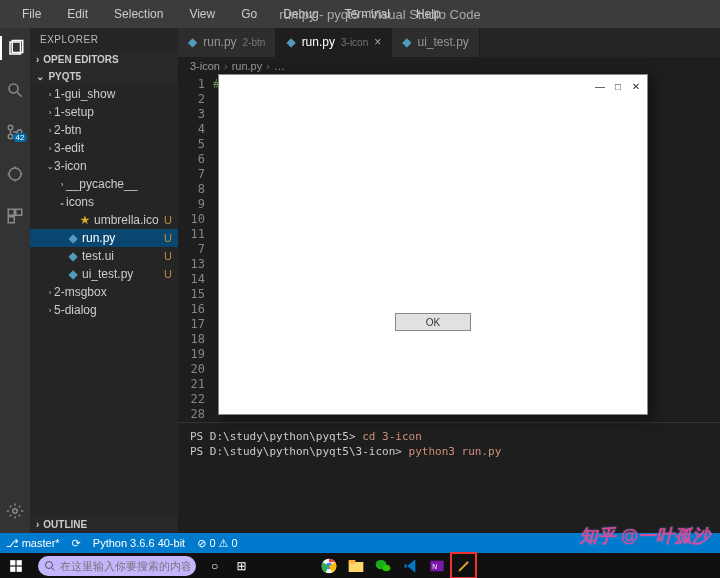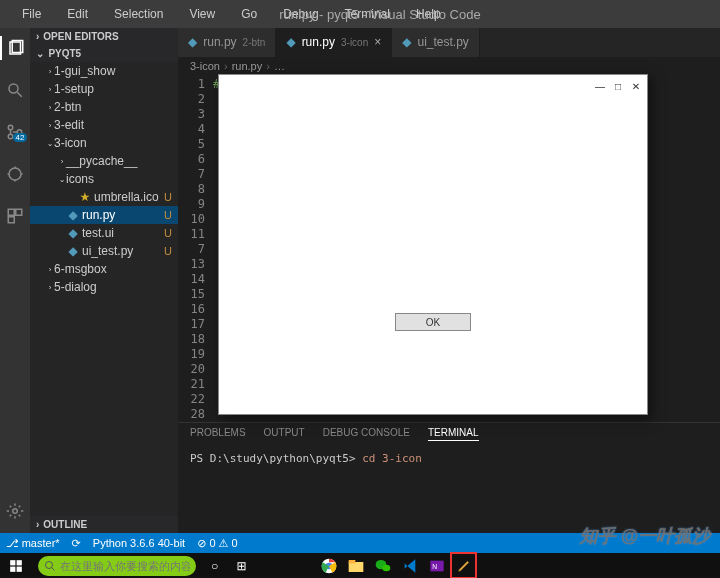--- a/index.html
+++ b/index.html
@@ -42,33 +42,33 @@
   .panel-tabs { display:flex; gap:18px; padding:4px 12px; font-size:10px; color:#888; }
   .panel-tabs .pt.active { color:#fff; border-bottom:1px solid #fff; padding-bottom:2px; }
   .panel-tabs .pt { cursor:pointer; }
   .terminal-body { padding:6px 12px; font-family:Consolas,monospace; font-size:11px; color:#ccc; line-height:15px; }
   .terminal-body .cmd { color:#ce9178; }
   .outline-sect { color:#ccc; font-size:10px; font-weight:bold; padding:3px 6px; background:#28282b; display:flex; align-items:center; gap:4px; cursor:pointer; }
   .statusbar { height:20px; background:#007acc; color:#fff; display:flex; align-items:center; font-size:11px; padding:0 6px; gap:12px; }
   .statusbar .sitem { display:flex; align-items:center; gap:3px; cursor:pointer; }
   .taskbar { height:25px; background:#101010; display:flex; align-items:center; gap:2px; padding-right:6px; }
   .win-btn { width:32px; height:25px; display:flex; justify-content:center; align-items:center; color:#fff; cursor:pointer; }
-  .search-wrap { display:flex; align-items:center; background:#84cc16; border-radius:12px; height:20px; margin:0 4px; padding:0 6px; }
+  .search-wrap { display:flex; align-items:center; background:#c4b5fd; border-radius:12px; height:20px; margin:0 4px; padding:0 6px; }
   .search-wrap svg { width:12px; height:12px; fill:#555; }
   .search-input { border:none; outline:none; font-size:11px; width:130px; margin-left:4px; background:transparent; color:#555; }
   .taskbar .ticn { width:25px; height:25px; display:flex; justify-content:center; align-items:center; color:#fff; font-size:12px; cursor:pointer; }
   .tb-box { outline:2px solid #e33; outline-offset:-1px; }
   .dialog { position:absolute; left:218px; top:74px; width:430px; height:341px; background:#f0f0f0; border:1px solid #888; box-shadow:4px 4px 12px rgba(0,0,0,0.5); display:flex; flex-direction:column; }
   .dialog-title { height:24px; background:#fff; display:flex; align-items:center; font-size:11px; padding:0 6px; color:#333; position:relative; }
   .dialog-title .dt-left { border:2px solid #e33; padding:1px 18px 1px 4px; display:flex; align-items:center; gap:4px; height:20px; }
   .dialog-title .wc { display:flex; gap:4px; position:absolute; right:4px; top:4px; }
   .dialog-title .wc span { width:14px; height:14px; display:flex; justify-content:center; align-items:center; font-size:10px; cursor:pointer; color:#333; }
   .dialog-body { flex:1; background:#fff; position:relative; }
   .ok-btn { position:absolute; left:50%; top:68%; transform:translateX(-50%); width:76px; height:18px; border:1px solid #888; background:#e1e1e1; font-size:10px; color:#333; display:flex; justify-content:center; align-items:center; cursor:pointer; }
-  .watermark { position:absolute; right:10px; bottom:30px; color:#737373; font-size:18px; font-style:italic; font-weight:bold; text-shadow:0 0 2px #48c; opacity:0.9; }
+  .watermark { position:absolute; right:10px; bottom:30px; color:#ec4899; font-size:18px; font-style:italic; font-weight:bold; text-shadow:0 0 2px #48c; opacity:0.9; }
   .pen { width:14px; height:14px; }
 </style>
 </head>
 <body>
 
 <div class="titlebar">
   <div class="menus" id="menubar">
       <span>File</span>
       <span>Edit</span>
       <span>Selection</span>
@@ -120,20 +120,21 @@
       </div>
     <div class="icn bottom">
         <svg viewBox="0 0 24 24" fill="none" stroke="currentColor" stroke-width="2">
           <circle cx="12" cy="12" r="3"></circle>
           <path d="M12 2v3M12 19v3M4 12H1M23 12h-3M5 5l2 2M17 17l2 2M5 19l2-2M17 7l2-2"></path>
         </svg>
       </div>
   </div>
 
   <div class="sidebar">
+    <div class="sb-title">EXPLORER</div>
     <div class="sb-sect">
         <span>›</span>
         <span>OPEN EDITORS</span>
       </div>
     <div class="sb-sect">
         <span>⌄</span>
         <span>PYQT5</span>
       </div>
     <div class="tree" id="tree">
         <div class="tree-item" style="padding-left: 16px;">
@@ -183,21 +184,21 @@
           <span class="mod">U</span>
         </div>
         <div class="tree-item" style="padding-left: 28px;">
           <span class="chev"></span>
           <span class="ico pyfile">◆</span>
           <span>ui_test.py</span>
           <span class="mod">U</span>
         </div>
         <div class="tree-item" style="padding-left: 16px;">
           <span class="chev">›</span>
-          <span>6-msgbox</span>
+          <span>2-msgbox</span>
         </div>
         <div class="tree-item" style="padding-left: 16px;">
           <span class="chev">›</span>
           <span>5-dialog</span>
         </div>
       </div>
     <div class="outline-sect">
         <span>›</span>
         <span>OUTLINE</span>
       </div>
@@ -253,28 +254,23 @@
           <div>21</div>
           <div>22</div>
           <div>28</div>
         </div>
       <div class="code">
         <div><span class="comment"># encoding=utf-8</span></div>
       </div>
     </div>
 
     <div class="panel">
-      <div class="panel-tabs" id="panel-tabs">
-          <span class="pt">PROBLEMS</span>
-          <span class="pt">OUTPUT</span>
-          <span class="pt">DEBUG CONSOLE</span>
-          <span class="pt active">TERMINAL</span>
-        </div>
       <div class="terminal-body" id="terminal">
           <div><span>PS D:\study\python\pyqt5&gt; </span><span class="cmd">cd 3-icon</span></div>
+          <div><span>PS D:\study\python\pyqt5\3-icon&gt; </span><span class="cmd">python3 run.py</span></div>
         </div>
     </div>
   </div>
 </div>
 
 <div class="statusbar">
   <div class="sitem">⎇ <span>master*</span></div>
   <div class="sitem">⟳</div>
   <div class="sitem">Python 3.6.6 40-bit</div>
   <div class="sitem">⊘ 0 ⚠ 0</div>

